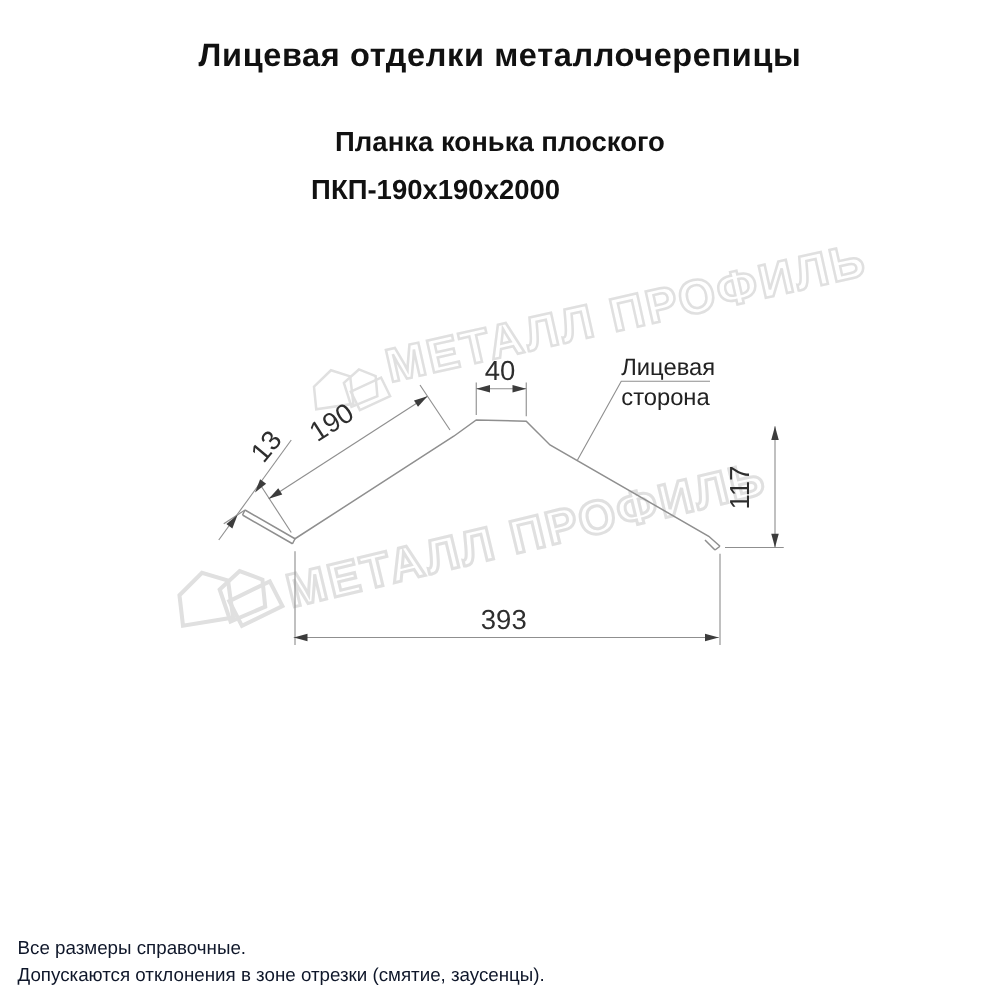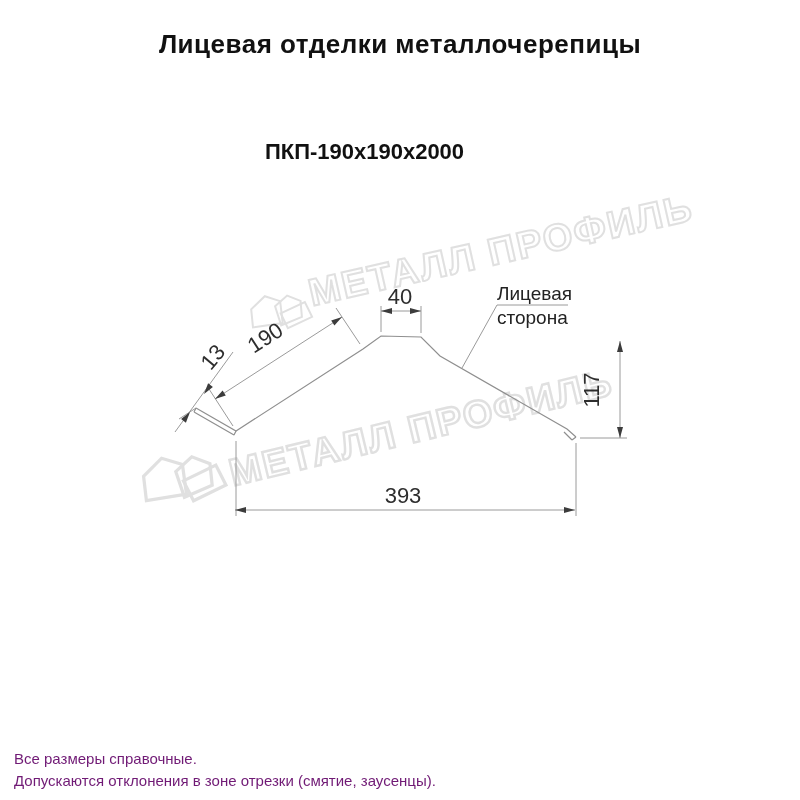--- a/index.html
+++ b/index.html
@@ -3,34 +3,35 @@
 <meta charset="utf-8">
 <style>
   html,body{margin:0;padding:0;background:#ffffff;}
   .page{position:relative;width:800px;height:800px;background:#fff;overflow:hidden;
         font-family:"Liberation Sans", sans-serif;}
   .title{position:absolute;left:0;top:29px;width:800px;text-align:center;
          font-size:26px;font-weight:bold;color:#111;letter-spacing:0.5px;}
   .subtitle{position:absolute;left:0;top:101px;width:800px;text-align:center;
          font-size:22px;font-weight:bold;color:#111;}
   .code{position:absolute;left:0;top:139px;width:697px;text-align:center;
-         font-size:22px;font-weight:bold;color:#111;margin-left:16px;}
-  .footer{position:absolute;left:14px;bottom:8px;color:#701a75;font-size:15px;line-height:22px;}
+         font-size:22px;font-weight:bold;color:#111;}
+  .footer{position:absolute;left:14px;bottom:8px;color:#0f172a;font-size:15px;line-height:22px;}
   svg.diagram{position:absolute;left:0;top:0;}
   .dimtxt{font-family:"Liberation Sans", sans-serif;font-size:22px;fill:#2e2e2e;}
   .facetxt{font-family:"Liberation Sans", sans-serif;font-size:19px;fill:#222;}
   .wmtext{font-family:"Liberation Sans", sans-serif;font-size:38px;font-weight:bold;
           fill:none;letter-spacing:2px;}
 </style>
 </head>
 <body>
 
 <div class="page">
 
   <div class="title">Лицевая отделки металлочерепицы</div>
+  <div class="subtitle">Планка конька плоского</div>
   <div class="code">ПКП-190х190х2000</div>
 
   <svg class="diagram" width="800" height="800" viewBox="0 0 800 800">
 
     <g stroke-width="2" fill="none" stroke="#e0e0e0">
       <g transform="translate(278,320) rotate(-12)">
         <path d="M-26,2 L-24,-16 L-8,-26 L6,-18 L4,4 Z"></path>
         <path d="M0,-14 L14,-22 L26,-14 L24,2 L2,6 Z"></path>
         <path d="M4,-6 L30,-12 L34,4 L8,10 Z"></path>
       </g>

